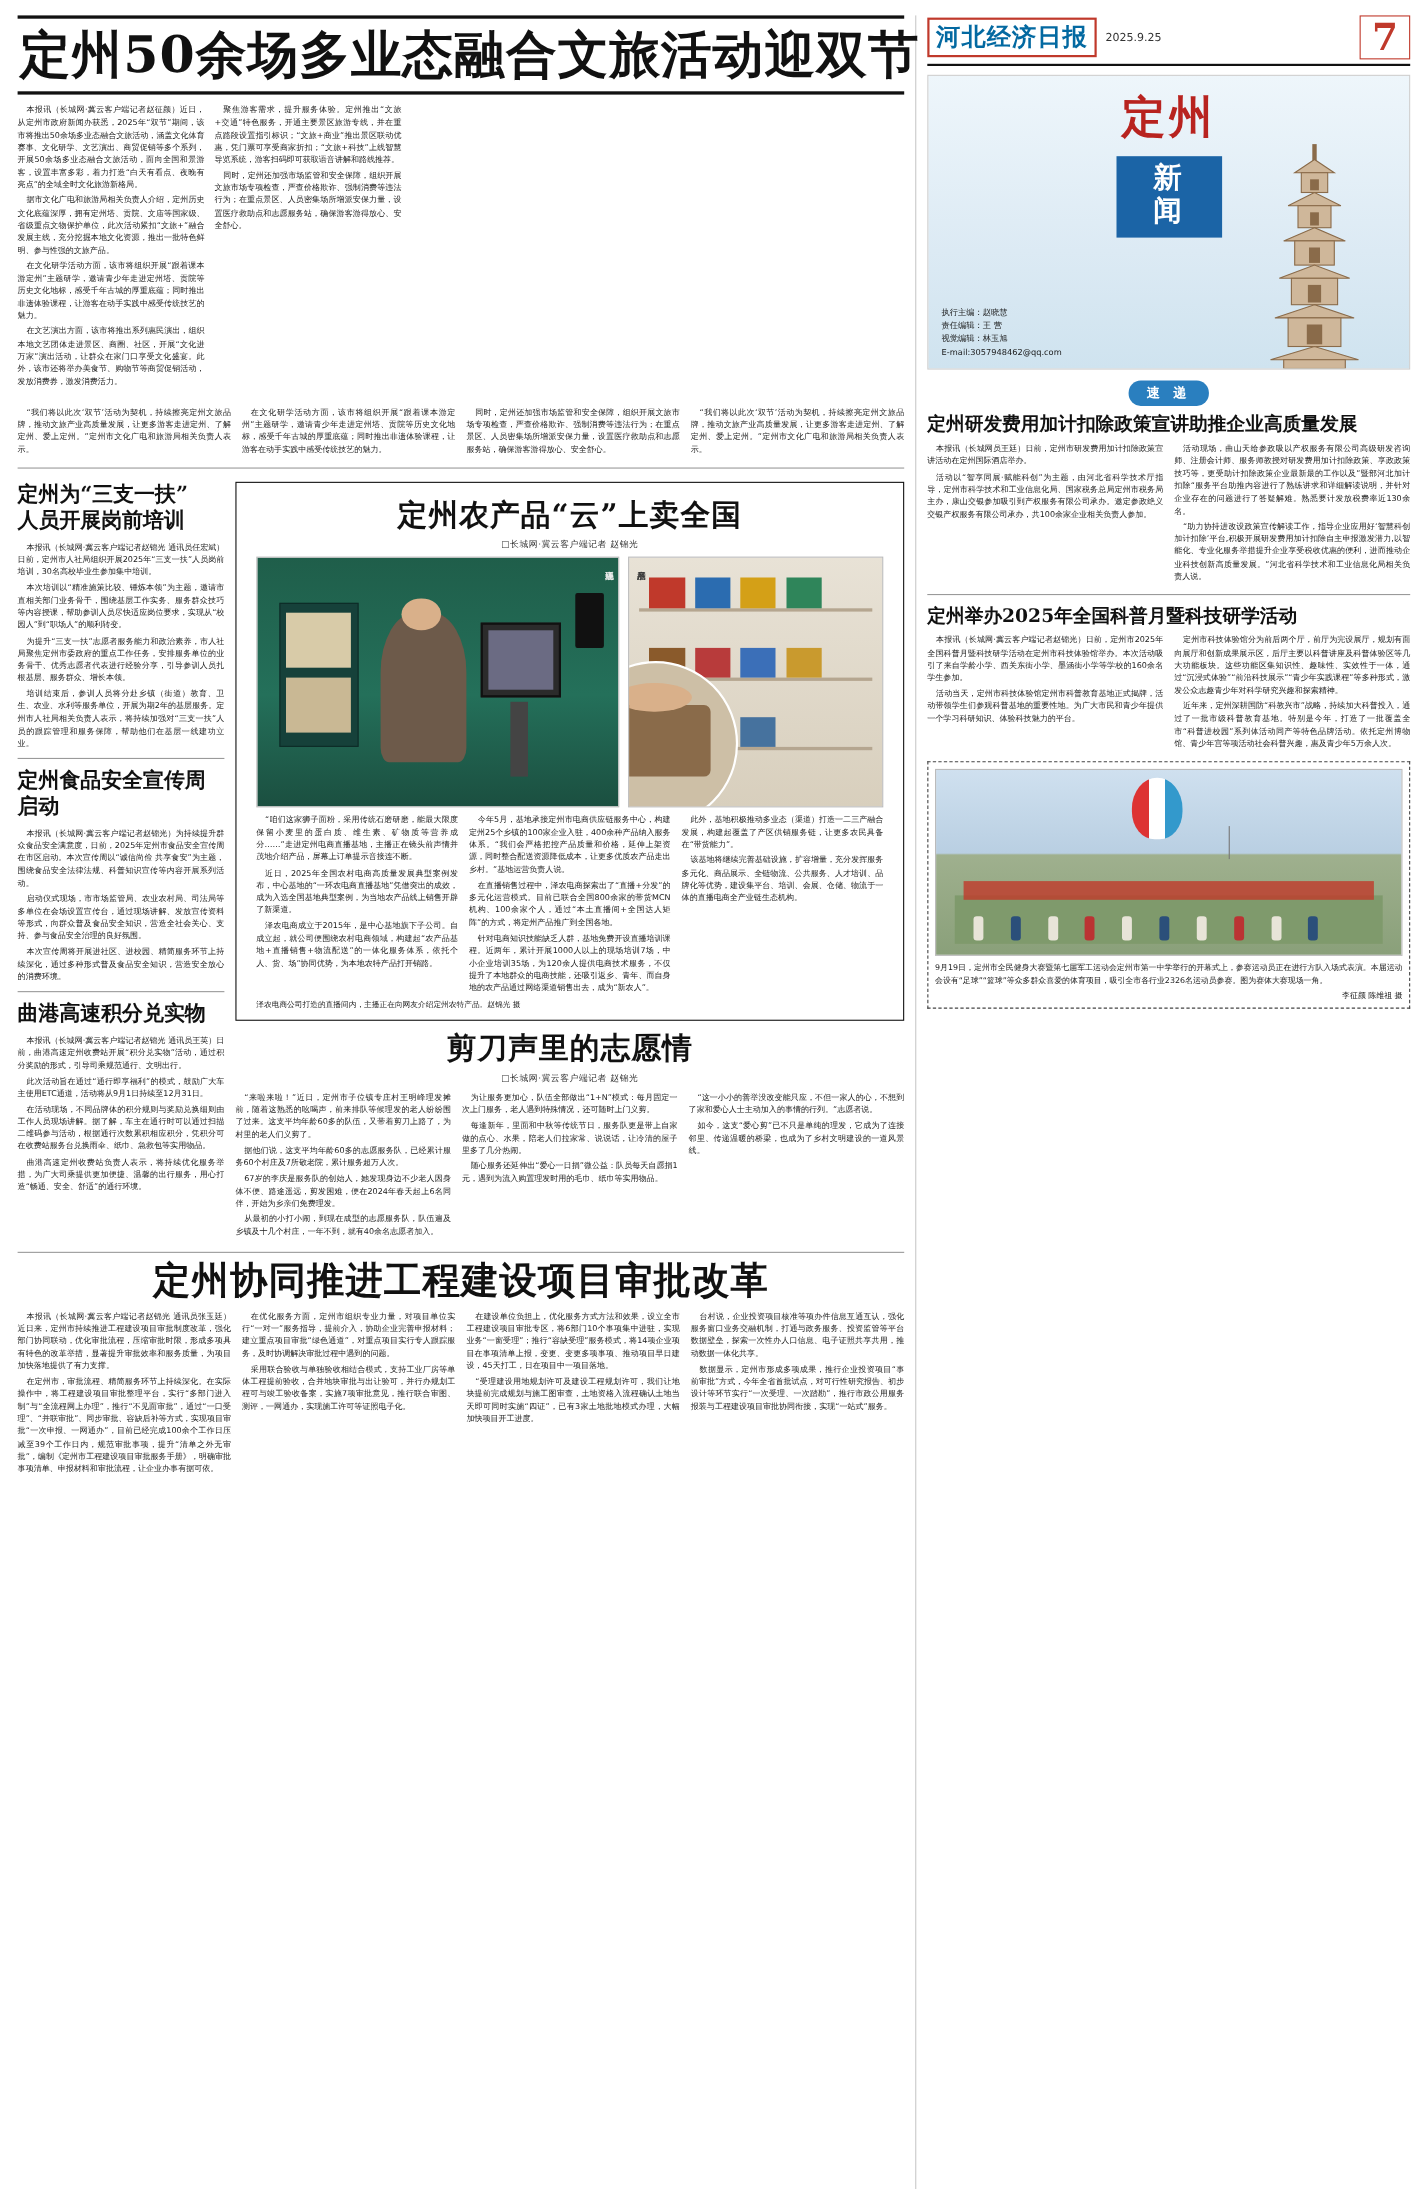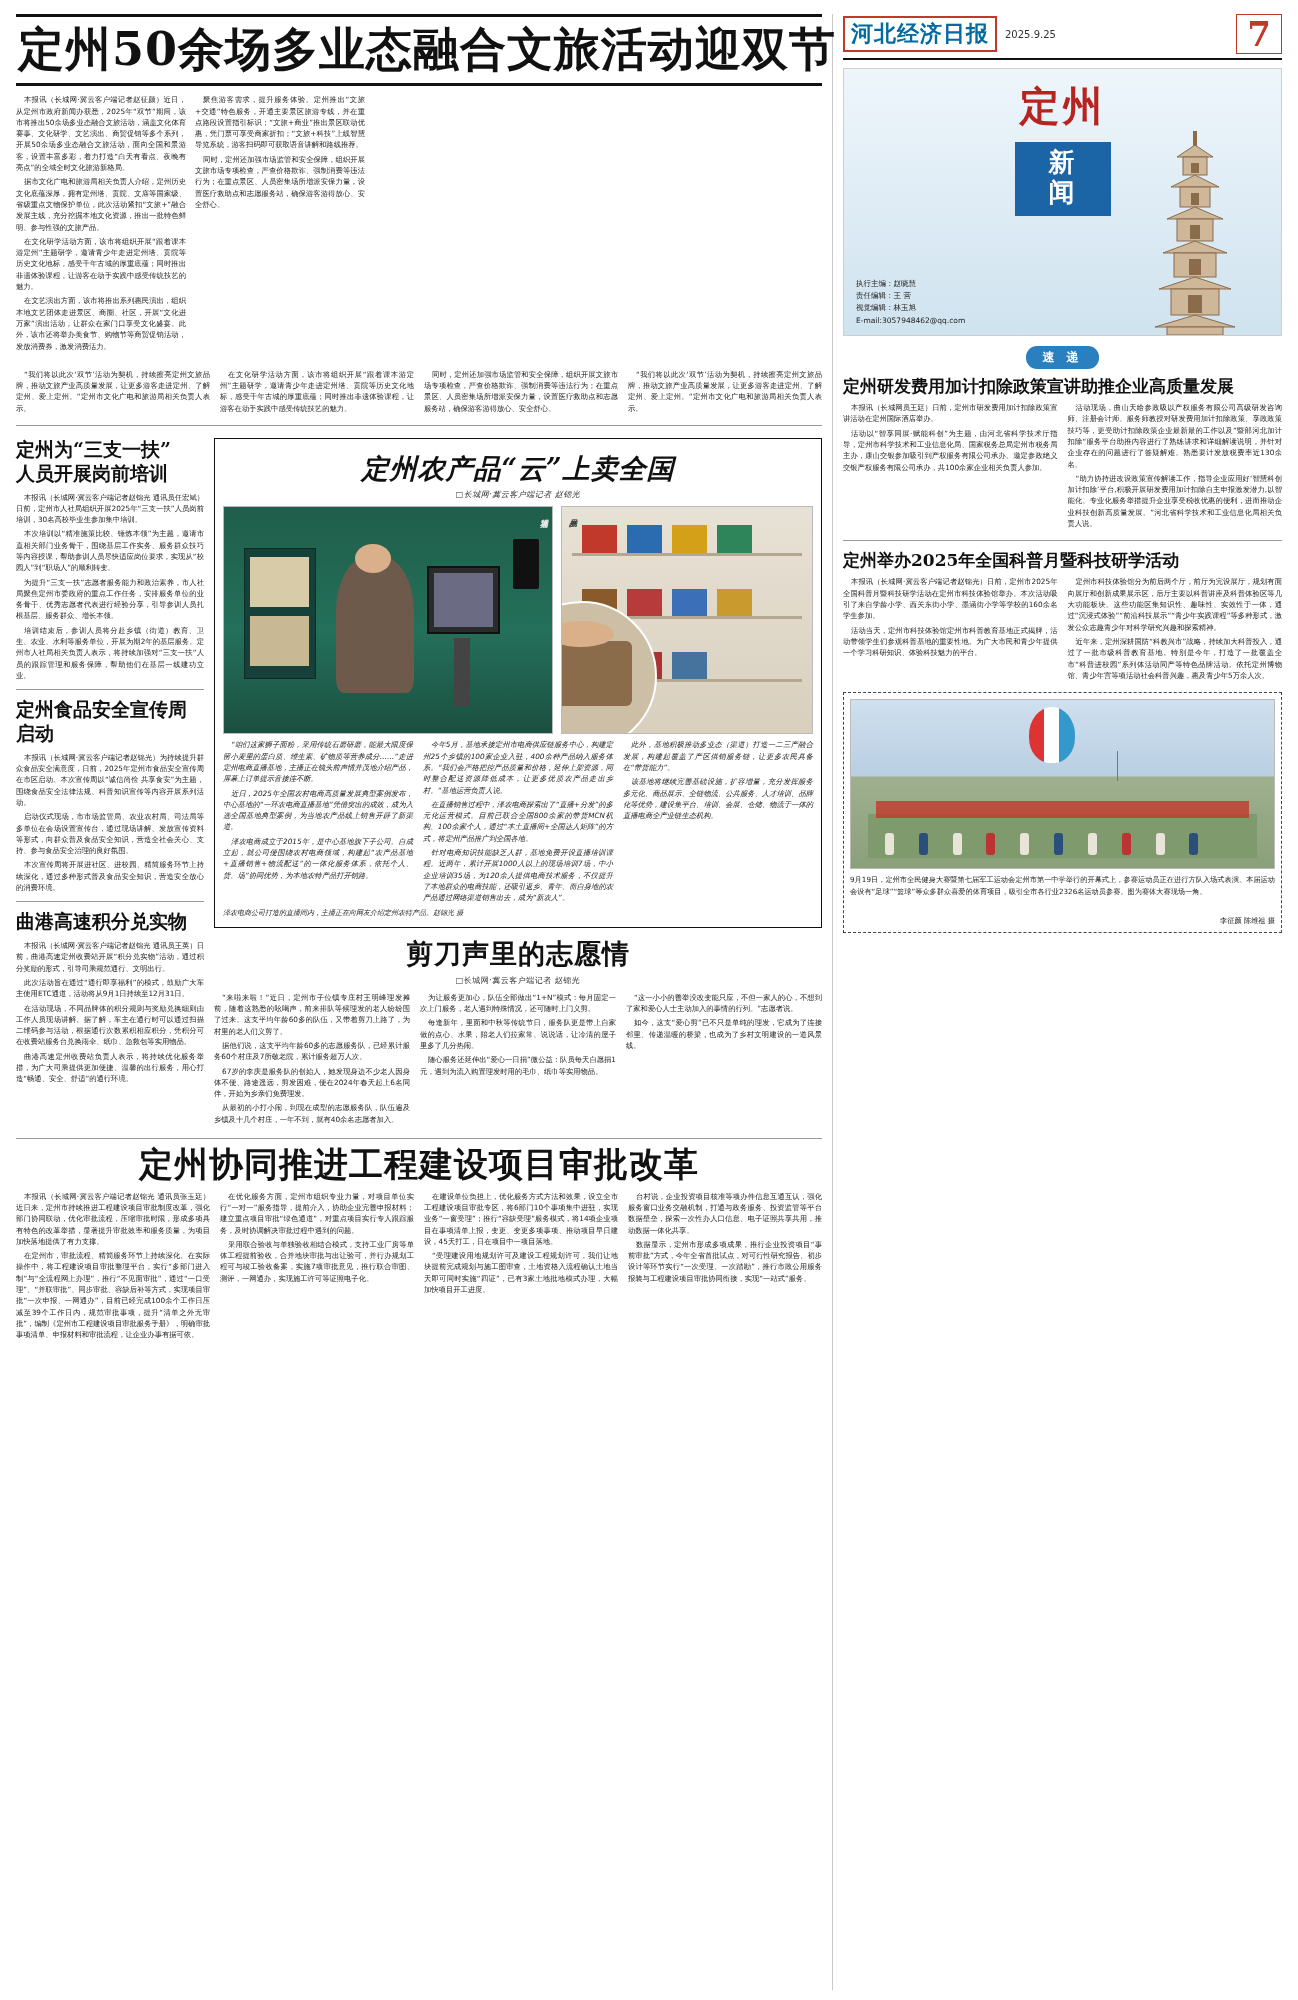--- a/index.html
+++ b/index.html
@@ -79,23 +79,22 @@
     font-family:"DejaVu Serif", serif;
     font-weight:bold;
     font-size:19px;
     line-height:1.25;
     margin:4px 0 6px;
   }
 
   
   .framed {
     border:1px solid #111;
-    padding:8px 8px 9px;
+    padding:8px 18px 9px;
     margin-top:4px;
-    font-style:italic;
   }
 
   
   .nameplate {
     position:relative;
     border:1px solid #cfcfcf;
     background:linear-gradient(180deg,#eef6fb 0%, #dceaf4 60%, #cfe3ef 100%);
     height:268px;
     overflow:hidden;
   }
@@ -160,21 +159,21 @@
     line-height:1.3; margin:6px 0 5px;
   }
   .dashed-box {
     border:1px dashed #444;
     padding:6px;
     margin-top:8px;
   }
   .bottom-caption {
     font-size:7.2px; line-height:1.6; text-align:justify; color:#1a1a1a;
   }
-  .sign { text-align:right; font-size:7.2px; margin-top:19px; }
+  .sign { text-align:right; font-size:7.2px; margin-top:3px; }
 
   
   .ph-sports { background:
       linear-gradient(180deg,#2f4f6e 0%, #3f6c91 22%, #b9a48b 23%, #cbb49a 100%);
   }
   .court-line { position:absolute; background:rgba(255,255,255,.5); }
   .banner {
     position:absolute; left:6%; right:6%; top:28%;
     background:#b5201c; height:16%;
     display:flex; align-items:center; justify-content:center;

